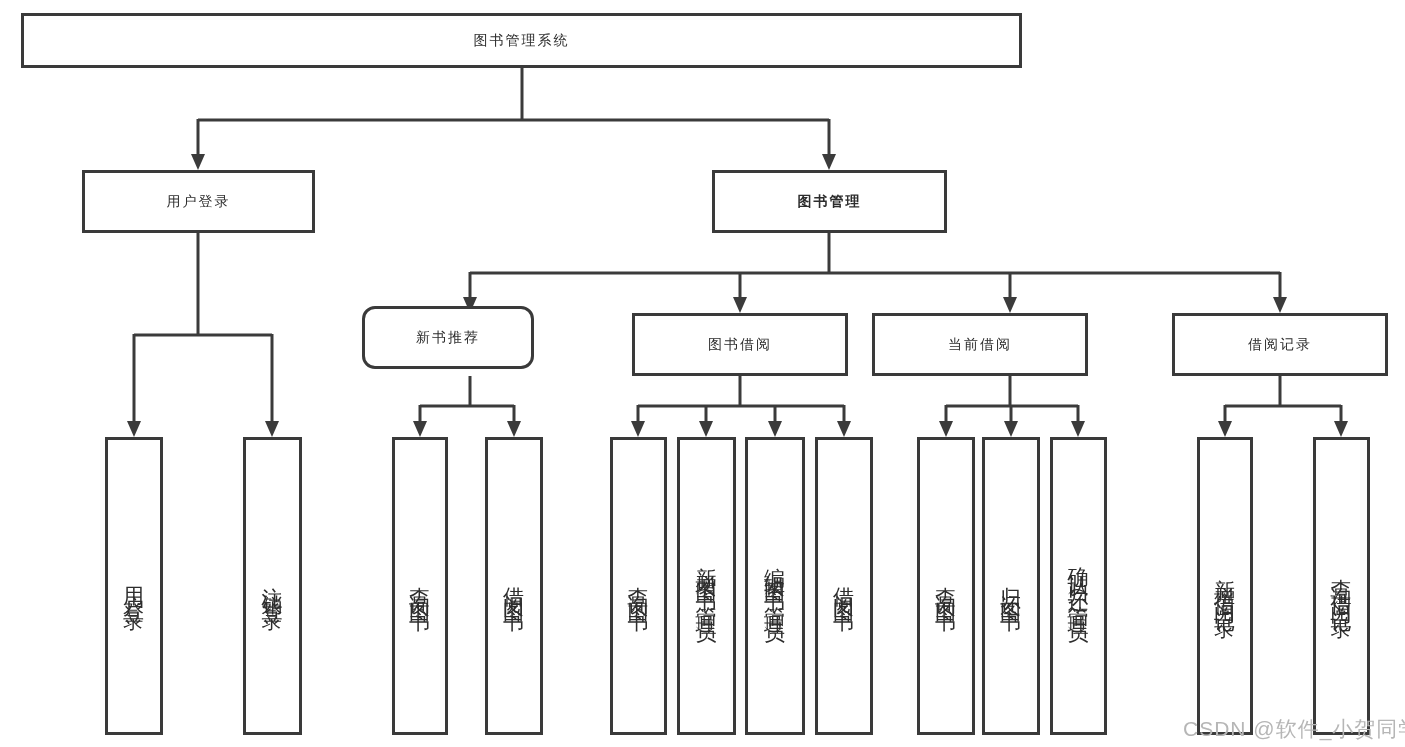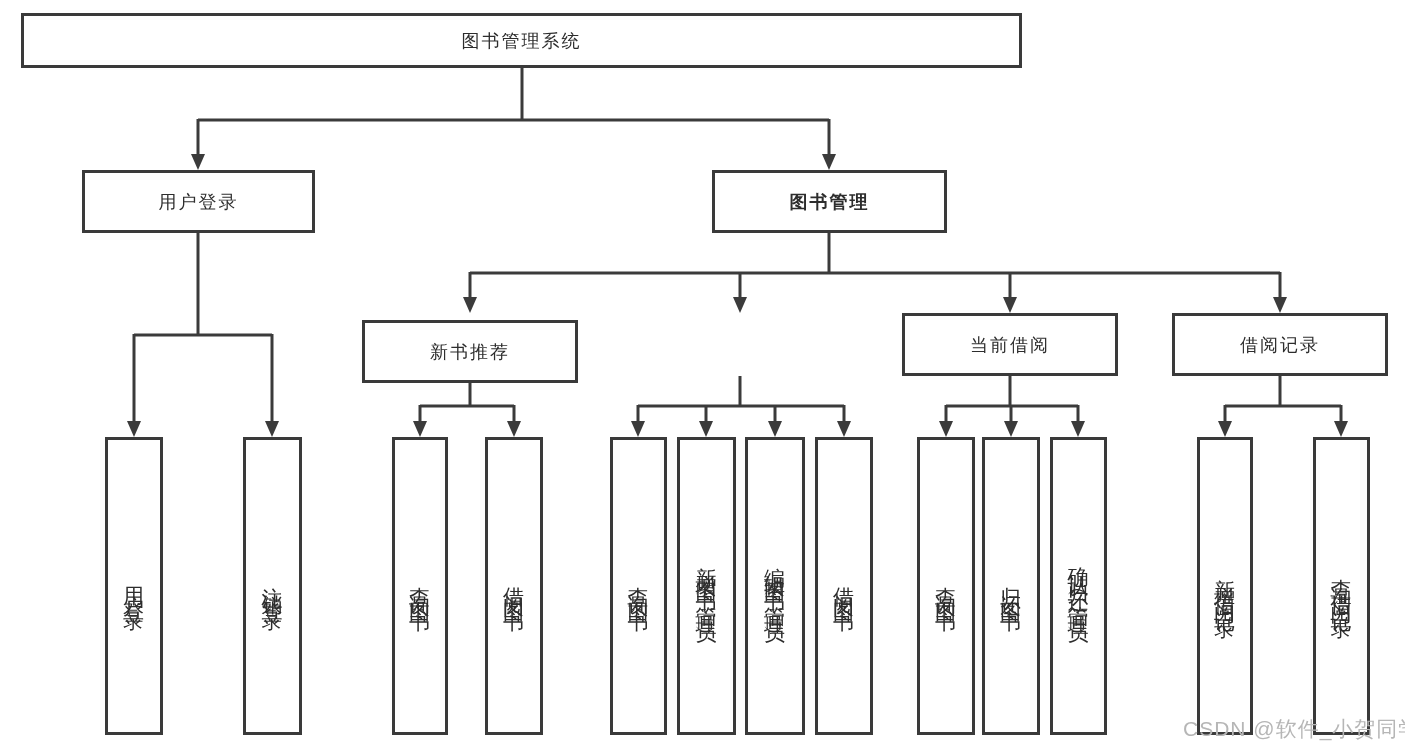--- a/index.html
+++ b/index.html
@@ -31,21 +31,21 @@
   .box {
     position: absolute;
     background: #ffffff;
     border: 3px solid var(--border);
     display: flex;
     align-items: center;
     justify-content: center;
     z-index: 2;
   }
   .hlabel {
-    font-size: 18px;
+    font-size: 14px;
     letter-spacing: 2px;
     color: var(--text);
     white-space: nowrap;
   }
   .vlabel {
     writing-mode: vertical-rl;
     text-orientation: mixed;
     font-size: 21px;
     letter-spacing: 8px;
     line-height: 1;
@@ -61,23 +61,23 @@
     letter-spacing: 1px;
     color: var(--watermark);
     white-space: nowrap;
   }
   
   #n-root   { left: 21px;  top: 13px;  width: 1001px; height: 55px; }
   
   #n-l2-0   { left: 82px;  top: 170px; width: 233px; height: 63px; }
   #n-l2-1   { left: 712px; top: 170px; width: 235px; height: 63px; font-weight: bold; }
   
-  #n-l3-0   { left: 362px;  top: 320px; width: 216px; height: 63px; }
+  #n-l3-0   { left: 362px;  top: 306px; width: 172px; height: 63px; border-radius: 13px; }
   #n-l3-1   { left: 632px;  top: 313px; width: 216px; height: 63px; }
-  #n-l3-2   { left: 902px;  top: 313px; width: 216px; height: 63px; }
+  #n-l3-2   { left: 872px;  top: 313px; width: 216px; height: 63px; }
   #n-l3-3   { left: 1172px; top: 313px; width: 216px; height: 63px; }
   
   .leaf { top: 437px; height: 298px; }
   #n-lf-0  { left: 105px;  width: 58px; }
   #n-lf-1  { left: 243px;  width: 59px; }
   #n-lf-2  { left: 392px;  width: 56px; }
   #n-lf-3  { left: 485px;  width: 58px; }
   #n-lf-4  { left: 610px;  width: 57px; }
   #n-lf-5  { left: 677px;  width: 59px; }
   #n-lf-6  { left: 745px;  width: 60px; }
@@ -162,20 +162,23 @@
   <div class="box" id="n-l2-0">
     <span class="hlabel">用户登录</span>
   </div>
   <div class="box" id="n-l2-1">
     <span class="hlabel">图书管理</span>
   </div>
 
   <div class="box" id="n-l3-0">
     <span class="hlabel">新书推荐</span>
   </div>
+  <div class="box" id="n-l3-1">
+    <span class="hlabel">图书借阅</span>
+  </div>
   <div class="box" id="n-l3-2">
     <span class="hlabel">当前借阅</span>
   </div>
   <div class="box" id="n-l3-3">
     <span class="hlabel">借阅记录</span>
   </div>
 
   <div class="box leaf" id="n-lf-0">
     <span class="vlabel">用户登录</span>
   </div>

